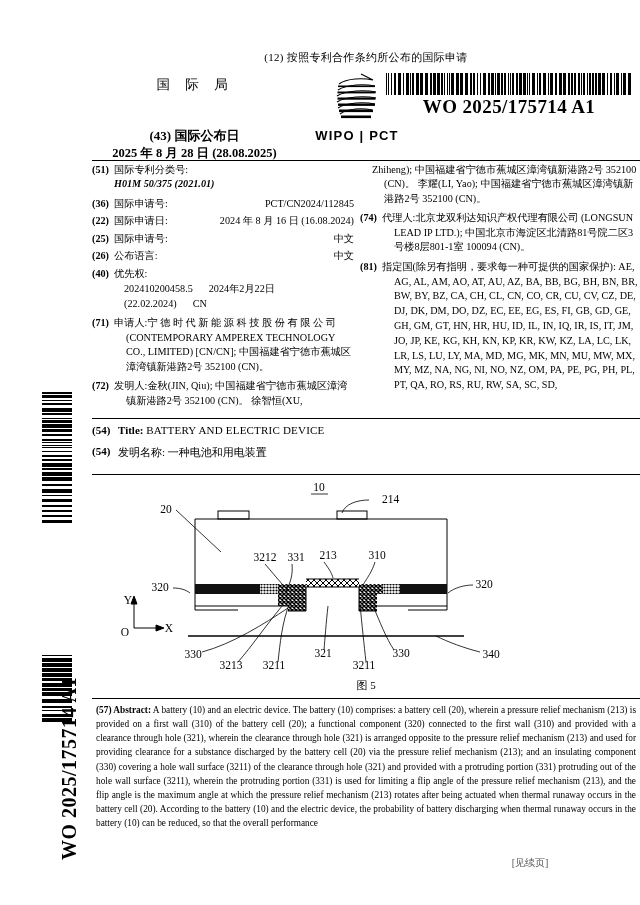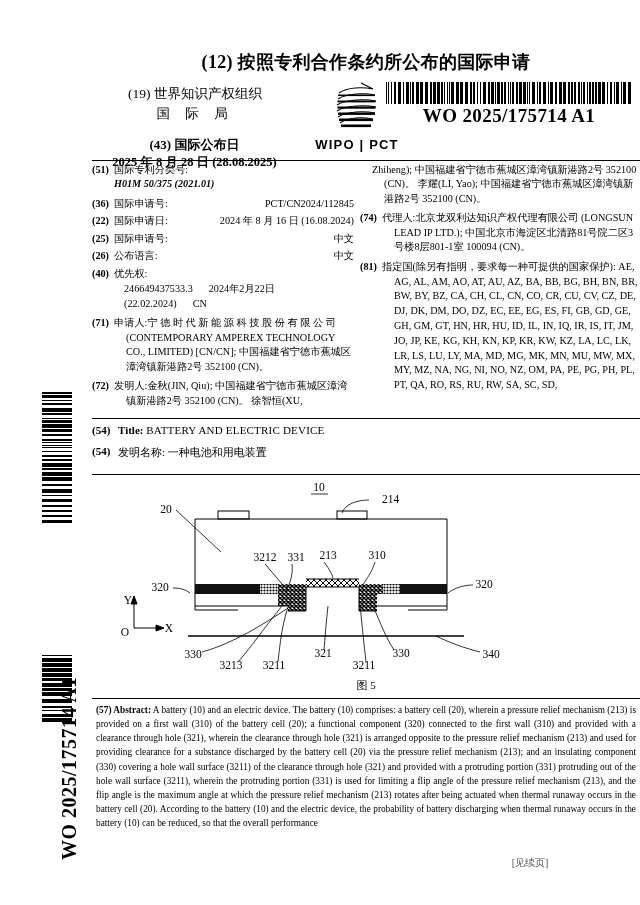--- a/index.html
+++ b/index.html
@@ -24,21 +24,21 @@
     white-space:nowrap;
     font-family:"Liberation Serif", serif;
     font-weight:bold;
     font-size:20px;
     letter-spacing:0.5px;
   }
 
   
   .hdr{position:absolute;left:92px;top:0;width:548px;}
   .hdr-title{
-    text-align:center;font-size:18px;font-weight:bold;
+    text-align:center;font-size:11px;font-weight:normal;
     margin-top:50px;letter-spacing:.3px;
   }
   .hdr-row{position:relative;height:86px;margin-top:6px;}
 
   .wipo-org{position:absolute;left:8px;top:4px;width:190px;text-align:center;font-size:13.5px;line-height:1.45;}
   .wipo-org .l2{letter-spacing:6px;}
   .pubdate{position:absolute;left:0px;top:56px;width:205px;text-align:center;font-size:13px;font-weight:bold;}
   .pubdate .lbl{font-weight:bold;}
   .pubdate .dt{font-size:12.5px;}
 
@@ -193,22 +193,20 @@
     <div class="vnumber" style="left:58px;top:860px;">WO 2025/175714 A1</div>
   </div>
 
   <div class="hdr">
 
     <div class="hdr-title">(12) 按照专利合作条约所公布的国际申请</div>
 
     <div class="hdr-row">
 
       <div class="wipo-org">
-        <div><span>(19)</span>
-          <span>世界知识产权组织</span></div>
         <div class="l2">国 际 局</div>
       </div>
 
       <div class="pubdate">
         <div><span class="lbl">(43)</span>
           <span>国际公布日</span></div>
         <div class="dt">2025 年 8 月 28 日 (28.08.2025)</div>
       </div>
 
       <div class="wipo-logo">
@@ -418,21 +416,21 @@
         <div class="fld tight">
           <span class="code">(26)</span>
           <div class="kv">
             <span>公布语言:</span>
             <span class="v">中文</span>
           </div>
         </div>
         <div class="fld">
           <span class="code">(40)</span>
           <div>优先权:</div>
-          <div class="prio-line"><span>246649437533.3</span><span>2024年2月22日 (22.02.2024)</span><span>CN</span></div>
+          <div class="prio-line"><span>202410200458.5</span><span>2024年2月22日 (22.02.2024)</span><span>CN</span></div>
         </div>
         <div class="fld">
           <span class="code">(71)</span>
           <div class="hang"><span>申请人:</span><span>宁 德 时 代 新 能 源 科 技 股 份 有 限 公 司 (CONTEMPORARY AMPEREX TECHNOLOGY CO., LIMITED) [CN/CN]; 中国福建省宁德市蕉城区漳湾镇新港路2号 352100 (CN)。</span></div>
         </div>
         <div class="fld">
           <span class="code">(72)</span>
           <div class="hang"><span>发明人:</span><span>金秋(JIN, Qiu); 中国福建省宁德市蕉城区漳湾镇新港路2号 352100 (CN)。 徐智恒(XU,</span></div>
         </div>
       </div>

